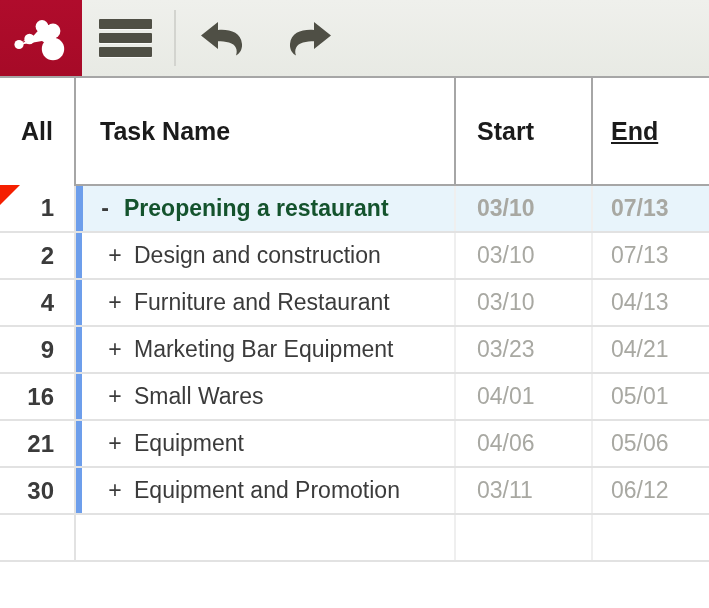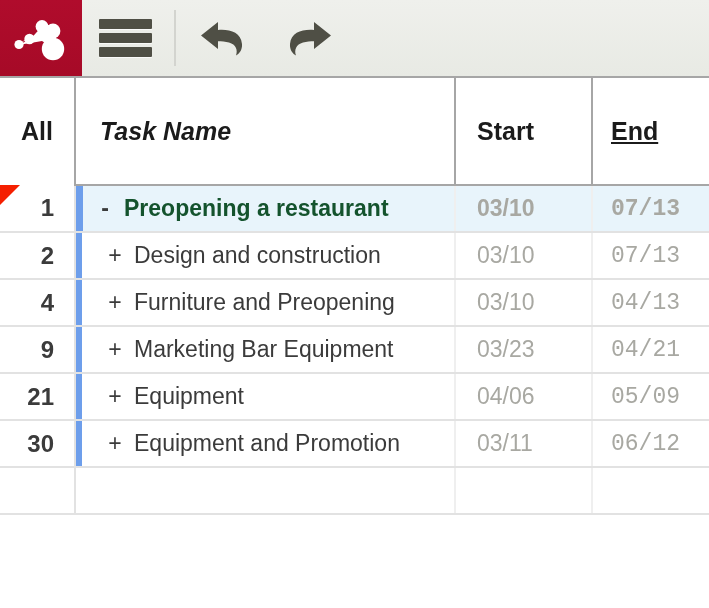--- a/index.html
+++ b/index.html
@@ -121,21 +121,21 @@
     text-align: left;
     vertical-align: middle;
     padding: 0;
   }
   thead th.h-num {
     text-align: center;
     border-right: 2px solid #a6a6a6;
     border-bottom: none;
     padding: 0;
   }
-  thead th.h-name  { padding-left: 24px; border-right: 2px solid #a6a6a6; font-style: italic; }
+  thead th.h-name  { padding-left: 24px; border-right: 2px solid #a6a6a6; }
   thead th.h-start { padding-left: 21px; border-right: 2px solid #a6a6a6; border-radius: 21px; }
   thead th.h-end   { padding-left: 18px; text-decoration: underline; }
 
   tbody tr { height: 47px; }
 
   tbody td {
     height: 47px;
     padding: 0;
     vertical-align: middle;
     border-bottom: 2px solid #e2e2e2;
@@ -190,21 +190,21 @@
     white-space: nowrap;
     overflow: hidden;
   }
 
   td.cell-date {
     color: #a8a8a2;
     font-size: 23px;
     padding-left: 21px;
     border-right: 2px solid #efefef;
   }
-  td.cell-date.end { padding-left: 18px; border-right: none; font-family: Liberation Mono, monospace; }
+  td.cell-date.end { padding-left: 18px; border-right: none; }
 
   
   tr.selected td { background: #e8f4fb; }
   tr.selected td.cell-num { background: #ffffff; }
   tr.selected td.cell-name .task-label { font-weight: bold; color: #14532d; }
   tr.selected td.cell-date { color: #a8a8a2; font-weight: bold; }
   tr.selected .toggle { font-weight: bold; }
   tr.selected .name-inner { padding-left: 18px; }
   tr.selected .blue-bar { width: 7px; }
 
@@ -312,49 +312,61 @@
             </td>
             <td class="cell-date">03/10</td>
             <td class="cell-date end">07/13</td>
           </tr>
           <tr>
             <td class="cell-num"><span>4</span></td>
             <td class="cell-name">
               <span class="blue-bar"></span>
               <div class="name-inner">
                 <span class="toggle">+</span>
-                <span class="task-label">Furniture and Preopening</span>
+                <span class="task-label">Furniture and Restaurant</span>
               </div>
             </td>
             <td class="cell-date">03/10</td>
             <td class="cell-date end">04/13</td>
           </tr>
           <tr>
             <td class="cell-num"><span>9</span></td>
             <td class="cell-name">
               <span class="blue-bar"></span>
               <div class="name-inner">
                 <span class="toggle">+</span>
                 <span class="task-label">Marketing Bar Equipment</span>
               </div>
             </td>
             <td class="cell-date">03/23</td>
             <td class="cell-date end">04/21</td>
           </tr>
           <tr>
+            <td class="cell-num"><span>16</span></td>
+            <td class="cell-name">
+              <span class="blue-bar"></span>
+              <div class="name-inner">
+                <span class="toggle">+</span>
+                <span class="task-label">Small Wares</span>
+              </div>
+            </td>
+            <td class="cell-date">04/01</td>
+            <td class="cell-date end">05/01</td>
+          </tr>
+          <tr>
             <td class="cell-num"><span>21</span></td>
             <td class="cell-name">
               <span class="blue-bar"></span>
               <div class="name-inner">
                 <span class="toggle">+</span>
                 <span class="task-label">Equipment</span>
               </div>
             </td>
             <td class="cell-date">04/06</td>
-            <td class="cell-date end">05/09</td>
+            <td class="cell-date end">05/06</td>
           </tr>
           <tr>
             <td class="cell-num"><span>30</span></td>
             <td class="cell-name">
               <span class="blue-bar"></span>
               <div class="name-inner">
                 <span class="toggle">+</span>
                 <span class="task-label">Equipment and Promotion</span>
               </div>
             </td>

